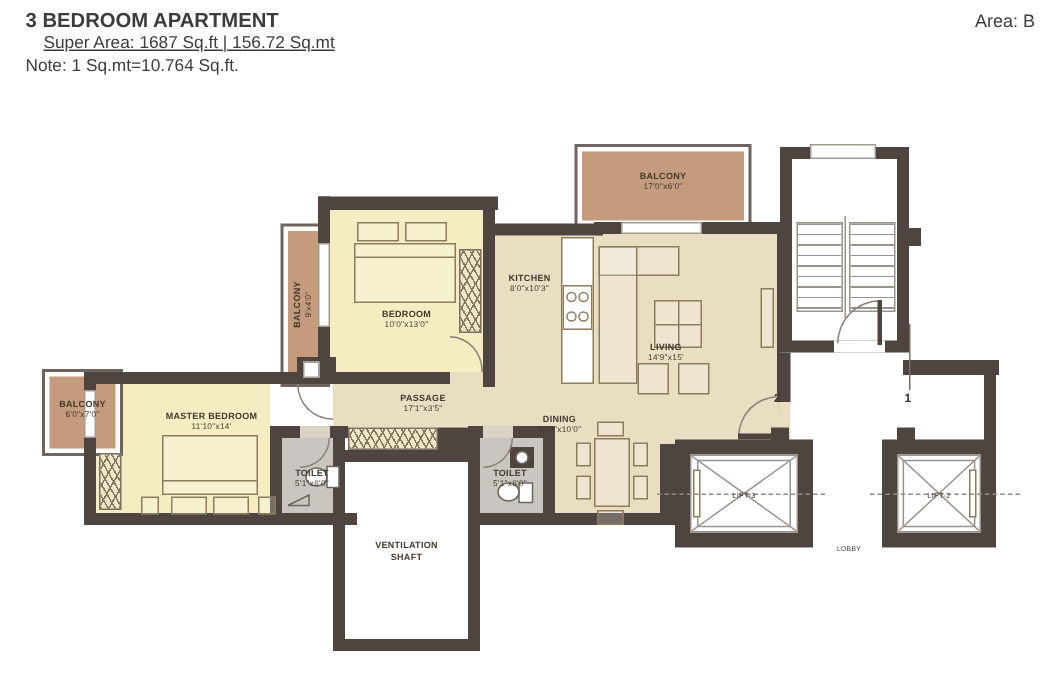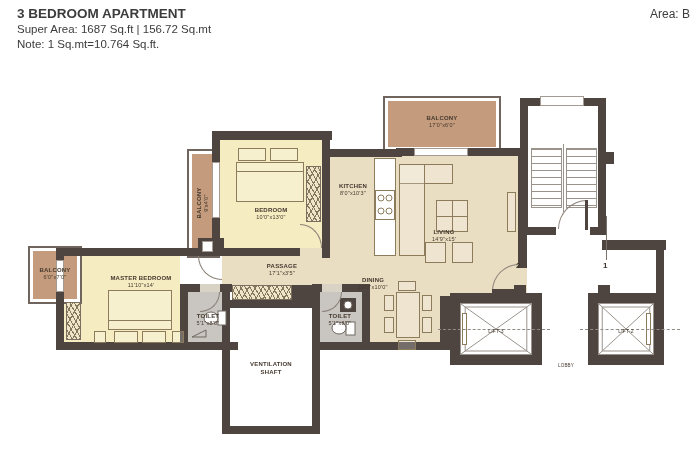--- a/index.html
+++ b/index.html
@@ -21,21 +21,21 @@
   .arc{position:absolute;box-sizing:border-box;border:0 solid #8a8178;}
   .dash{position:absolute;border-top:1px dashed #8f8a84;height:0;}
   .lift{position:absolute;background:#4e4540;}
   .cab{position:absolute;left:10px;top:10px;right:10px;bottom:10px;background:#fff;border:1px solid #9a938c;}
   .rlabel{position:absolute;display:flex;flex-direction:column;align-items:center;justify-content:center;
           text-align:center;color:#44392e;line-height:1.35;}
   .rn{font-size:6px;font-weight:700;letter-spacing:.2px;white-space:nowrap;}
   .rd{font-size:5.5px;letter-spacing:.2px;white-space:nowrap;}
   .rn-wrap{font-size:6px;font-weight:700;letter-spacing:.2px;}
   .hdr-title{position:absolute;left:17px;top:6px;font-size:13.5px;font-weight:700;color:#3c3c3c;}
-  .hdr-sub{position:absolute;left:17px;top:23px;font-size:11.5px;color:#3c3c3c;}
+  .hdr-sub{position:absolute;left:29px;top:23px;font-size:11.5px;color:#3c3c3c;text-decoration:underline;}
   .hdr-note{position:absolute;left:17px;top:38px;font-size:11.5px;color:#3c3c3c;}
   .hdr-tower{position:absolute;right:9px;top:7px;font-size:12px;color:#3c3c3c;}
   .marker{position:absolute;font-size:8px;font-weight:700;color:#3b332c;}
   .gridline{position:absolute;background:#7a7168;width:1px;}
 </style>
 </head>
 <body>
 
 <div class="hdr-title">3 BEDROOM APARTMENT</div>
 <div class="hdr-sub">Super Area: 1687 Sq.ft | 156.72 Sq.mt</div>

